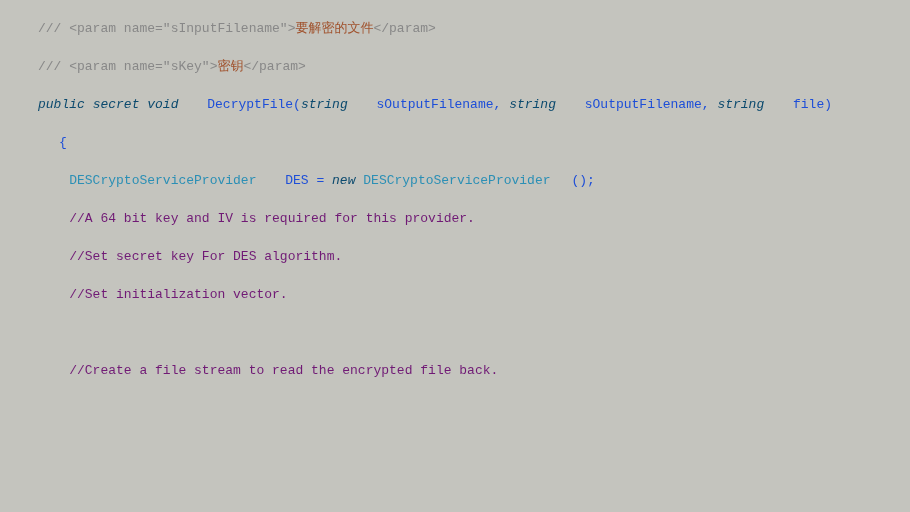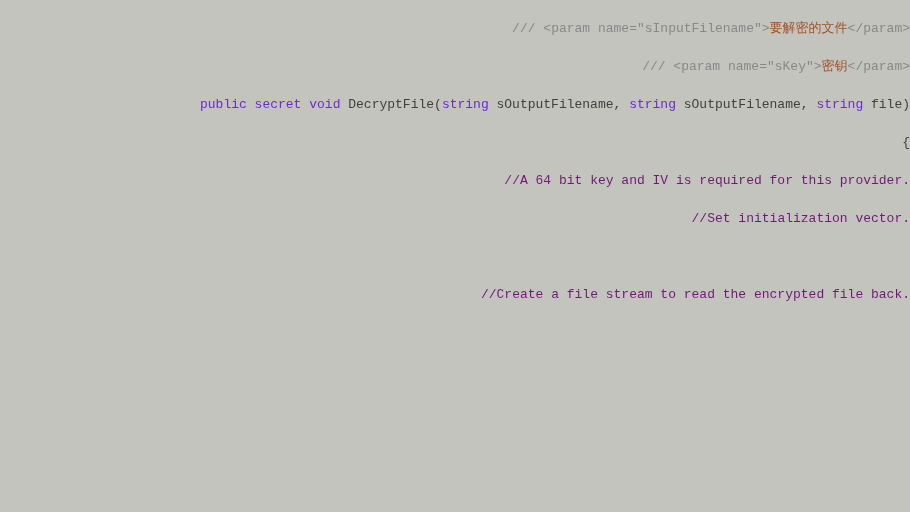--- a/index.html
+++ b/index.html
@@ -12,38 +12,39 @@
       width: 910px;
       height: 512px;
       overflow: hidden;
     }
     .code-editor {
       padding: 0 0 0 38px;
       white-space: pre;
     }
     .line {
       display: block;
-      text-align: right;
     }
     .comment-doc { color: #888888; }
     .comment-green { color: #701a75; }
     .comment-desc { color: #a0522d; }
-    .keyword { color: #6d28d9; }
+    .keyword { color: #0c4a6e; font-style: italic; }
     .type { color: #2b8fb5; }
-    .ident { color: #404040; }
+    .ident { color: #1d4ed8; padding-left: 21px; }
   </style>
 </head>
 <body>
 
 <div class="code-editor">
 <span class="line"><span class="comment-doc">/// </span><span class="comment-doc">&lt;param name="sInputFilename"&gt;</span><span class="comment-desc">要解密的文件</span><span class="comment-doc">&lt;/param&gt;</span></span>
 <span class="line"><span class="comment-doc">/// </span><span class="comment-doc">&lt;param name="sKey"&gt;</span><span class="comment-desc">密钥</span><span class="comment-doc">&lt;/param&gt;</span></span>
 <span class="line"><span class="keyword">public</span> <span class="keyword">secret</span> <span class="keyword">void</span><span class="ident"> DecryptFile(</span><span class="keyword">string</span><span class="ident"> sOutputFilename, </span><span class="keyword">string</span><span class="ident"> sOutputFilename, </span><span class="keyword">string</span><span class="ident"> file)</span></span>
 <span class="line ident">{</span>
+<span class="line">    <span class="type">DESCryptoServiceProvider</span><span class="ident"> DES = </span><span class="keyword">new</span><span> </span><span class="type">DESCryptoServiceProvider</span><span class="ident">();</span></span>
 <span class="line">    <span class="comment-green">//A 64 bit key and IV is required for this provider.</span></span>
+<span class="line">    <span class="comment-green">//Set secret key For DES algorithm.</span></span>
 <span class="line">    <span class="comment-green">//Set initialization vector.</span></span>
 <span class="line"> </span>
 <span class="line">    <span class="comment-green">//Create a file stream to read the encrypted file back.</span></span>
 
 
 
 
 
 
 

